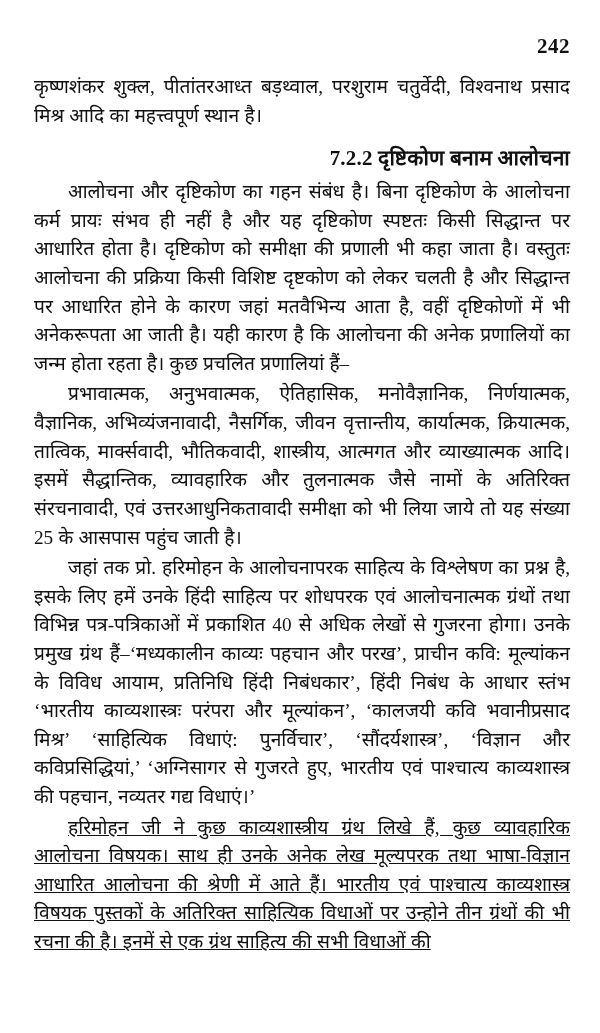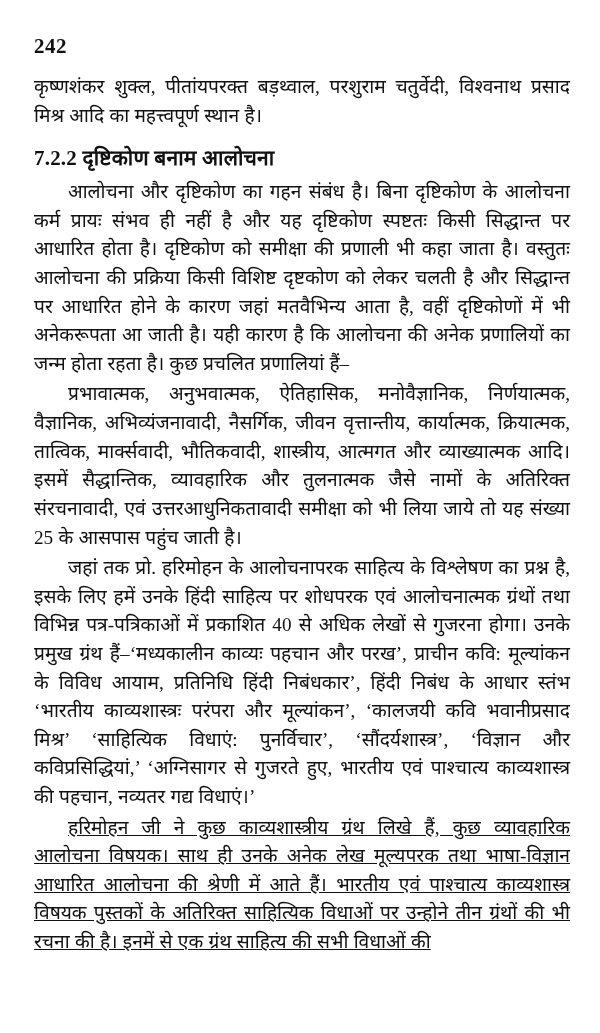--- a/index.html
+++ b/index.html
@@ -18,21 +18,21 @@
   .page {
     width: 600px;
     height: 1033px;
     box-sizing: border-box;
     padding: 34px 30px 10px 34px;
     position: relative;
   }
   .header-row {
     display: flex;
     align-items: baseline;
-    justify-content: space-between;
+    justify-content: flex-end;
     margin-bottom: 14px;
   }
   .page-number {
     font-size: 21px;
     font-weight: bold;
     letter-spacing: 0.5px;
     color: #111;
   }
   .running-head {
     font-size: 20.5px;
@@ -52,39 +52,40 @@
   }
   p.indent {
     text-indent: 34px;
   }
   h2.section-heading {
     font-size: 21px;
     font-weight: bold;
     margin: 13px 0 7px 0;
     color: #111;
     letter-spacing: 0.2px;
+    text-align: right;
   }
   .tight {
     margin-bottom: 0;
     text-decoration: underline;
   }
   .block {
     margin-bottom: 4px;
   }
 </style>
 </head>
 <body>
 
 <div class="page">
 
   <div class="header-row">
     <div class="page-number">242</div>
   </div>
 
-  <p class="body-text block">कृष्णशंकर शुक्ल, पीतांयपरक्त बड़थ्वाल, परशुराम चतुर्वेदी, विश्वनाथ प्रसाद मिश्र आदि का महत्त्वपूर्ण स्थान है।</p>
+  <p class="body-text block">कृष्णशंकर शुक्ल, पीतांतरआध्त बड़थ्वाल, परशुराम चतुर्वेदी, विश्वनाथ प्रसाद मिश्र आदि का महत्त्वपूर्ण स्थान है।</p>
 
   <h2 class="section-heading">7.2.2 दृष्टिकोण बनाम आलोचना</h2>
 
   <p class="body-text indent block">आलोचना और दृष्टिकोण का गहन संबंध है। बिना दृष्टिकोण के आलोचना कर्म प्रायः संभव ही नहीं है और यह दृष्टिकोण स्पष्टतः किसी सिद्धान्त पर आधारित होता है। दृष्टिकोण को समीक्षा की प्रणाली भी कहा जाता है। वस्तुतः आलोचना की प्रक्रिया किसी विशिष्ट दृष्टकोण को लेकर चलती है और सिद्धान्त पर आधारित होने के कारण जहां मतवैभिन्य आता है, वहीं दृष्टिकोणों में भी अनेकरूपता आ जाती है। यही कारण है कि आलोचना की अनेक प्रणालियों का जन्म होता रहता है। कुछ प्रचलित प्रणालियां हैं–</p>
 
   <p class="body-text indent block">प्रभावात्मक, अनुभवात्मक, ऐतिहासिक, मनोवैज्ञानिक, निर्णयात्मक, वैज्ञानिक, अभिव्यंजनावादी, नैसर्गिक, जीवन वृत्तान्तीय, कार्यात्मक, क्रियात्मक, तात्विक, मार्क्सवादी, भौतिकवादी, शास्त्रीय, आत्मगत और व्याख्यात्मक आदि। इसमें सैद्धान्तिक, व्यावहारिक और तुलनात्मक जैसे नामों के अतिरिक्त संरचनावादी, एवं उत्तरआधुनिकतावादी समीक्षा को भी लिया जाये तो यह संख्या 25 के आसपास पहुंच जाती है।</p>
 
 
   <p class="body-text indent block">जहां तक प्रो. हरिमोहन के आलोचनापरक साहित्य के विश्लेषण का प्रश्न है, इसके लिए हमें उनके हिंदी साहित्य पर शोधपरक एवं आलोचनात्मक ग्रंथों तथा विभिन्न पत्र-पत्रिकाओं में प्रकाशित 40 से अधिक लेखों से गुजरना होगा। उनके प्रमुख ग्रंथ हैं–‘मध्यकालीन काव्यः पहचान और परख’, प्राचीन कवि: मूल्यांकन के विविध आयाम, प्रतिनिधि हिंदी निबंधकार’, हिंदी निबंध के आधार स्तंभ ‘भारतीय काव्यशास्त्रः परंपरा और मूल्यांकन’, ‘कालजयी कवि भवानीप्रसाद मिश्र’ ‘साहित्यिक विधाएं: पुनर्विचार’, ‘सौंदर्यशास्त्र’, ‘विज्ञान और कविप्रसिद्धियां,’ ‘अग्निसागर से गुजरते हुए, भारतीय एवं पाश्चात्य काव्यशास्त्र की पहचान, नव्यतर गद्य विधाएं।’</p>
 

